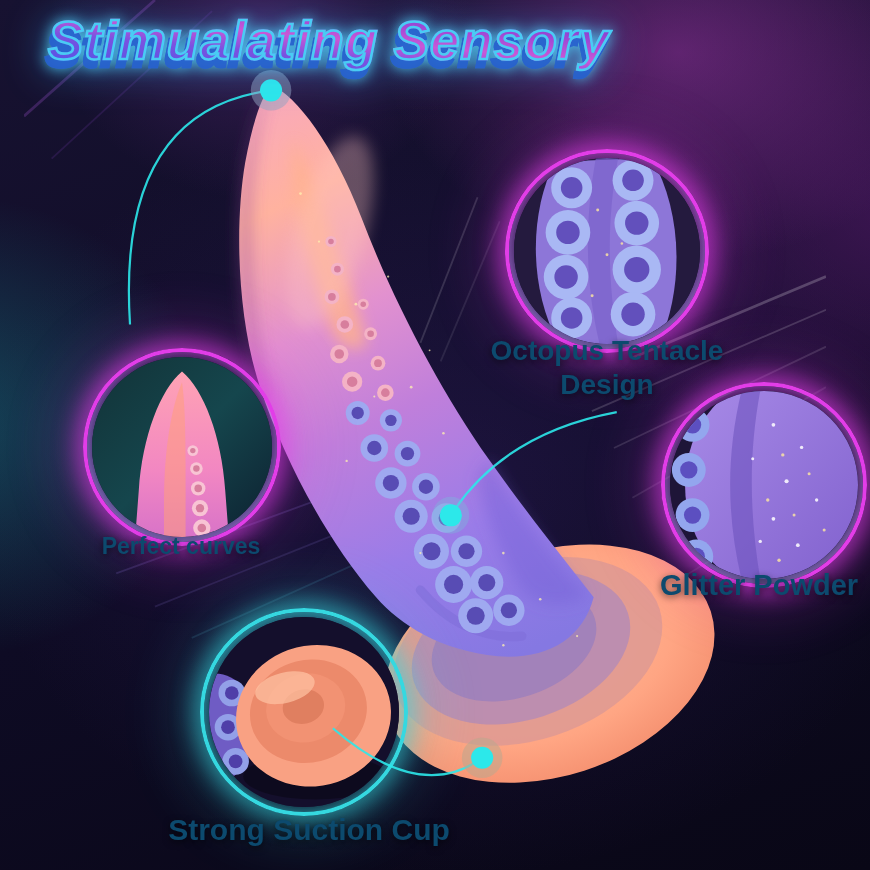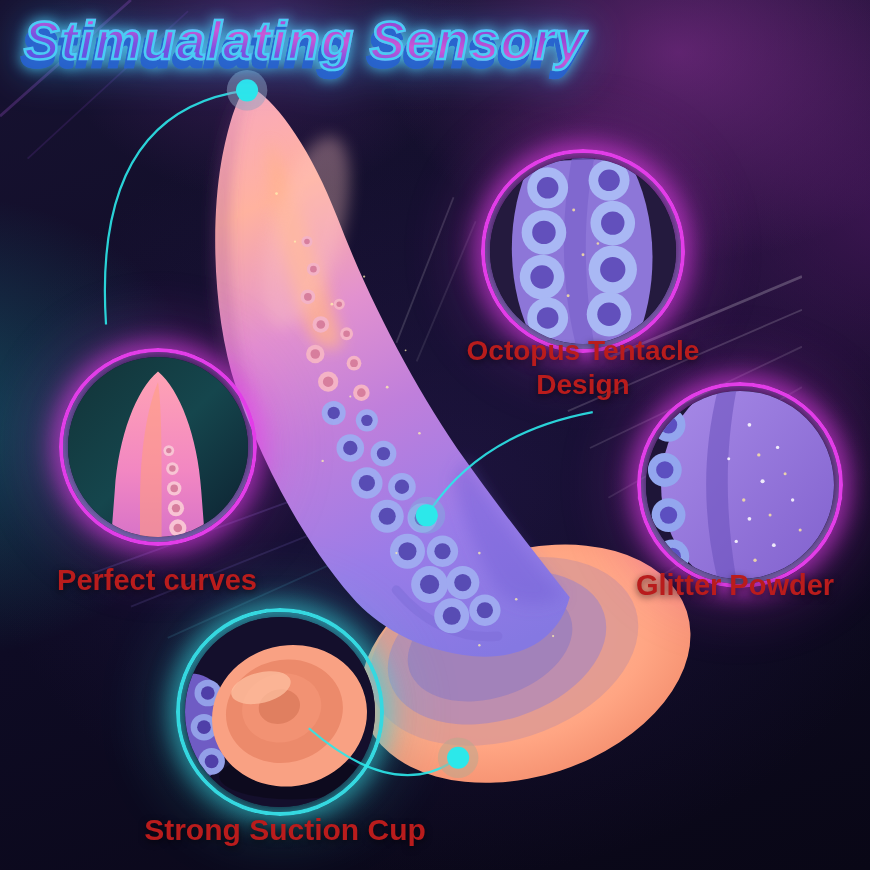--- a/index.html
+++ b/index.html
@@ -6,21 +6,21 @@
   body{
     background:
       radial-gradient(420px 300px at 78% 6%, rgba(152,52,162,.55), transparent 70%),
       radial-gradient(520px 400px at 103% 24%, rgba(112,32,132,.45), transparent 70%),
       radial-gradient(300px 260px at 30% 2%, rgba(92,42,122,.5), transparent 70%),
       radial-gradient(380px 330px at -6% 49%, rgba(24,132,144,.48), transparent 70%),
       radial-gradient(640px 520px at 52% 56%, rgba(58,36,112,.32), transparent 75%),
       linear-gradient(160deg,#171231 0%,#0e0b24 55%,#090716 100%);
     font-family:"Liberation Sans", sans-serif;
   }
-  .stage{position:relative;width:802px;height:870px;}
+  .stage{position:relative;width:802px;height:870px;margin-left:24px;}
   .layer{position:absolute;inset:0;pointer-events:none;}
 
   
   .title-line{
     position:absolute;
     font-weight:bold;font-style:italic;letter-spacing:1px;white-space:nowrap;
     background:linear-gradient(185deg,#6c36c8 0%,#9a46d4 28%,#c957d6 48%,#7a52e0 66%,#4a55e6 100%);
     -webkit-background-clip:text;background-clip:text;color:transparent;
     -webkit-text-stroke:2.6px #49ccf4;
     filter:drop-shadow(-3px 8px 0 rgba(40,98,206,.95))
@@ -44,25 +44,25 @@
     box-shadow:0 0 22px 7px rgba(53,216,224,.55), 0 0 60px 20px rgba(53,216,224,.2),
                inset 0 0 18px 5px rgba(53,216,224,.5), inset 0 6px 14px 2px rgba(53,216,224,.35);
   }
   .co-octopus{left:481px;top:149px;width:196px;height:196px;}
   .co-perfect{left:59px;top:348px;width:190px;height:190px;}
   .co-glitter{left:637px;top:382px;width:198px;height:198px;}
   .co-suction{left:176px;top:608px;width:200px;height:200px;}
 
   
   .label{
-    position:absolute;color:#b91c1c;font-weight:bold;text-align:center;
+    position:absolute;color:#0c4a6e;font-weight:bold;text-align:center;
     text-shadow:0 2px 7px rgba(0,0,0,.6);line-height:1.22;
   }
   .lb-octopus{left:433px;top:334px;width:300px;font-size:28px;}
-  .lb-perfect{left:27px;top:563px;width:260px;font-size:29px;}
+  .lb-perfect{left:27px;top:532px;width:260px;font-size:23px;}
   .lb-glitter{left:605px;top:568px;width:260px;font-size:29px;}
   .lb-suction{left:125px;top:812px;width:320px;font-size:30px;}
 </style>
 </head>
 <body>
 
 <div class="stage">
 
   <svg class="layer" viewBox="0 0 870 870" aria-hidden="true">
     <line x1="870" y1="300" x2="660" y2="388" stroke="rgba(255,255,255,.22)" stroke-width="3"></line>

